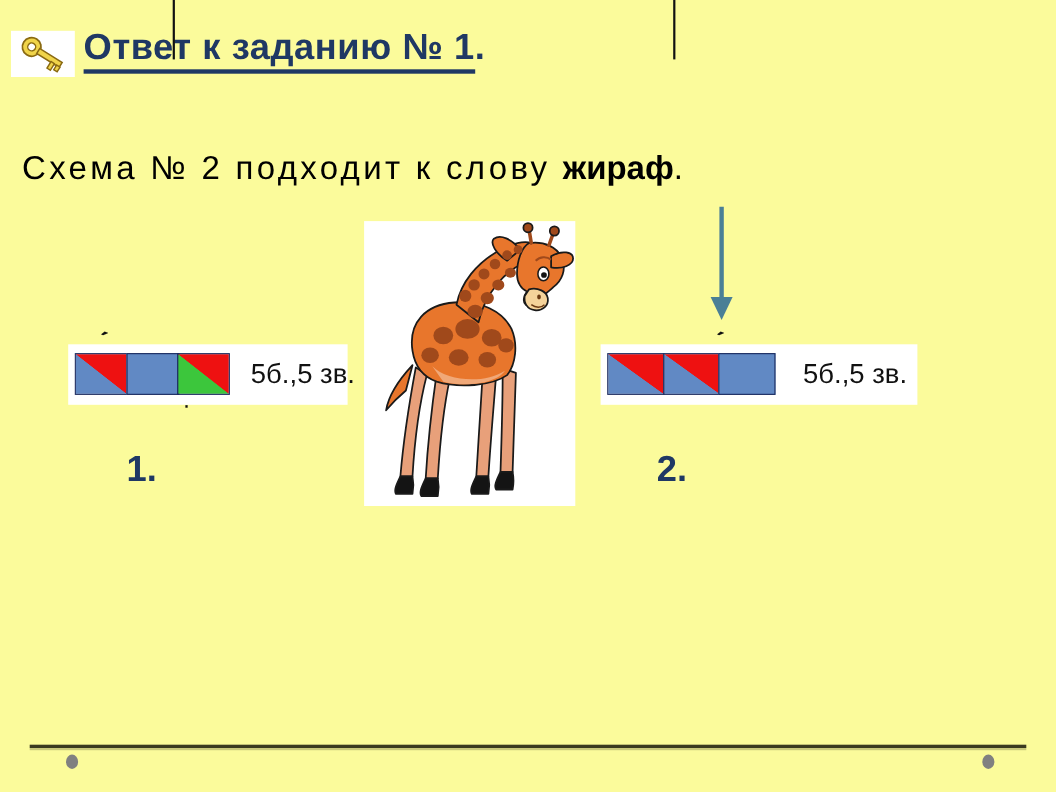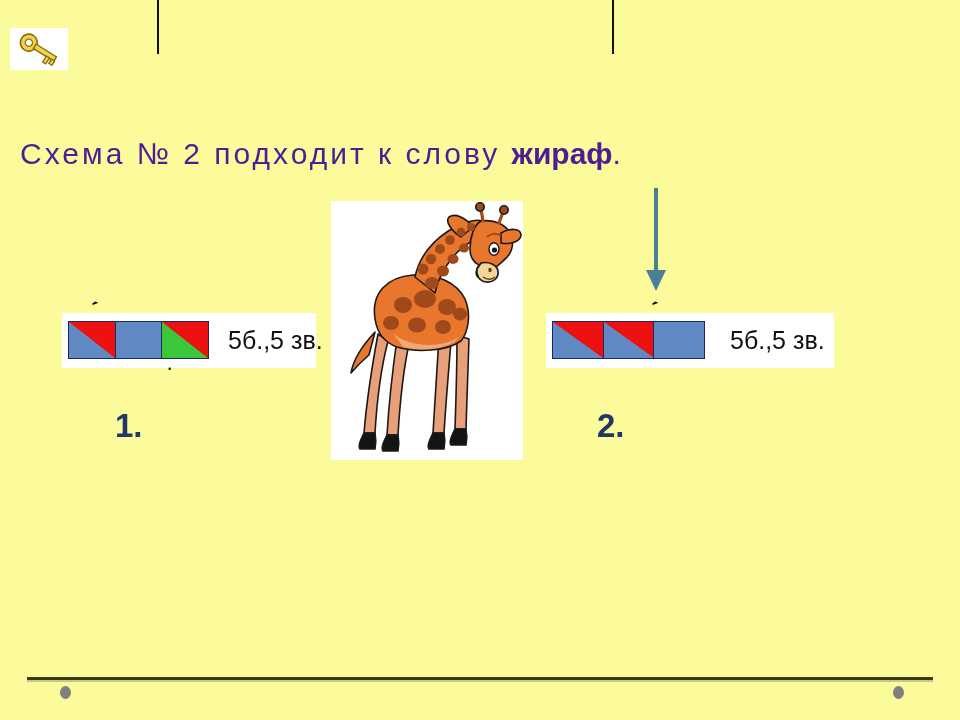--- a/index.html
+++ b/index.html
@@ -46,21 +46,21 @@
     border-bottom: 4px solid #1f3864;
     padding-bottom: 2px;
   }
 
   
   #subtitle {
     position: absolute;
     left: 20px;
     top: 137px;
     font-size: 30px;
-    color: #4c1d95;
+    color: #000000;
     white-space: nowrap;
   }
   #subtitle .sp { letter-spacing: 3px; }
   #subtitle .bold { font-weight: bold; }
 
   
   #arrow-to-scheme2 {
     position: absolute;
     left: 640px;
     top: 186px;
@@ -201,20 +201,21 @@
       <g transform="rotate(32 29 21)">
         <circle cx="17" cy="21" r="8.5" fill="#f0d44a" stroke="#8a6a12" stroke-width="1.6"></circle>
         <circle cx="17" cy="21" r="3.6" fill="#ffffff" stroke="#8a6a12" stroke-width="1.3"></circle>
         <rect x="24" y="18.4" width="24" height="5.2" fill="#f0d44a" stroke="#8a6a12" stroke-width="1.4"></rect>
         <rect x="39" y="23" width="3.6" height="7" fill="#f0d44a" stroke="#8a6a12" stroke-width="1.3"></rect>
         <rect x="45" y="23" width="3.6" height="5" fill="#f0d44a" stroke="#8a6a12" stroke-width="1.3"></rect>
       </g>
     </svg>
   </span>
 
+  <div id="title-text"><span class="u">Ответ  к  заданию № 1</span><span>.</span></div>
 </div>
 
 <div id="subtitle"><span class="sp">Схема  № 2  подходит  к  слову </span><span class="bold">жираф</span><span>.</span></div>
 
 <span id="arrow-to-scheme2">
   <svg width="32" height="110" viewBox="0 0 32 110">
     <line x1="16" y1="2" x2="16" y2="90" stroke="#4a7f96" stroke-width="4"></line>
     <polygon points="16,105 6,84 26,84" fill="#4a7f96"></polygon>
   </svg>
 </span>

